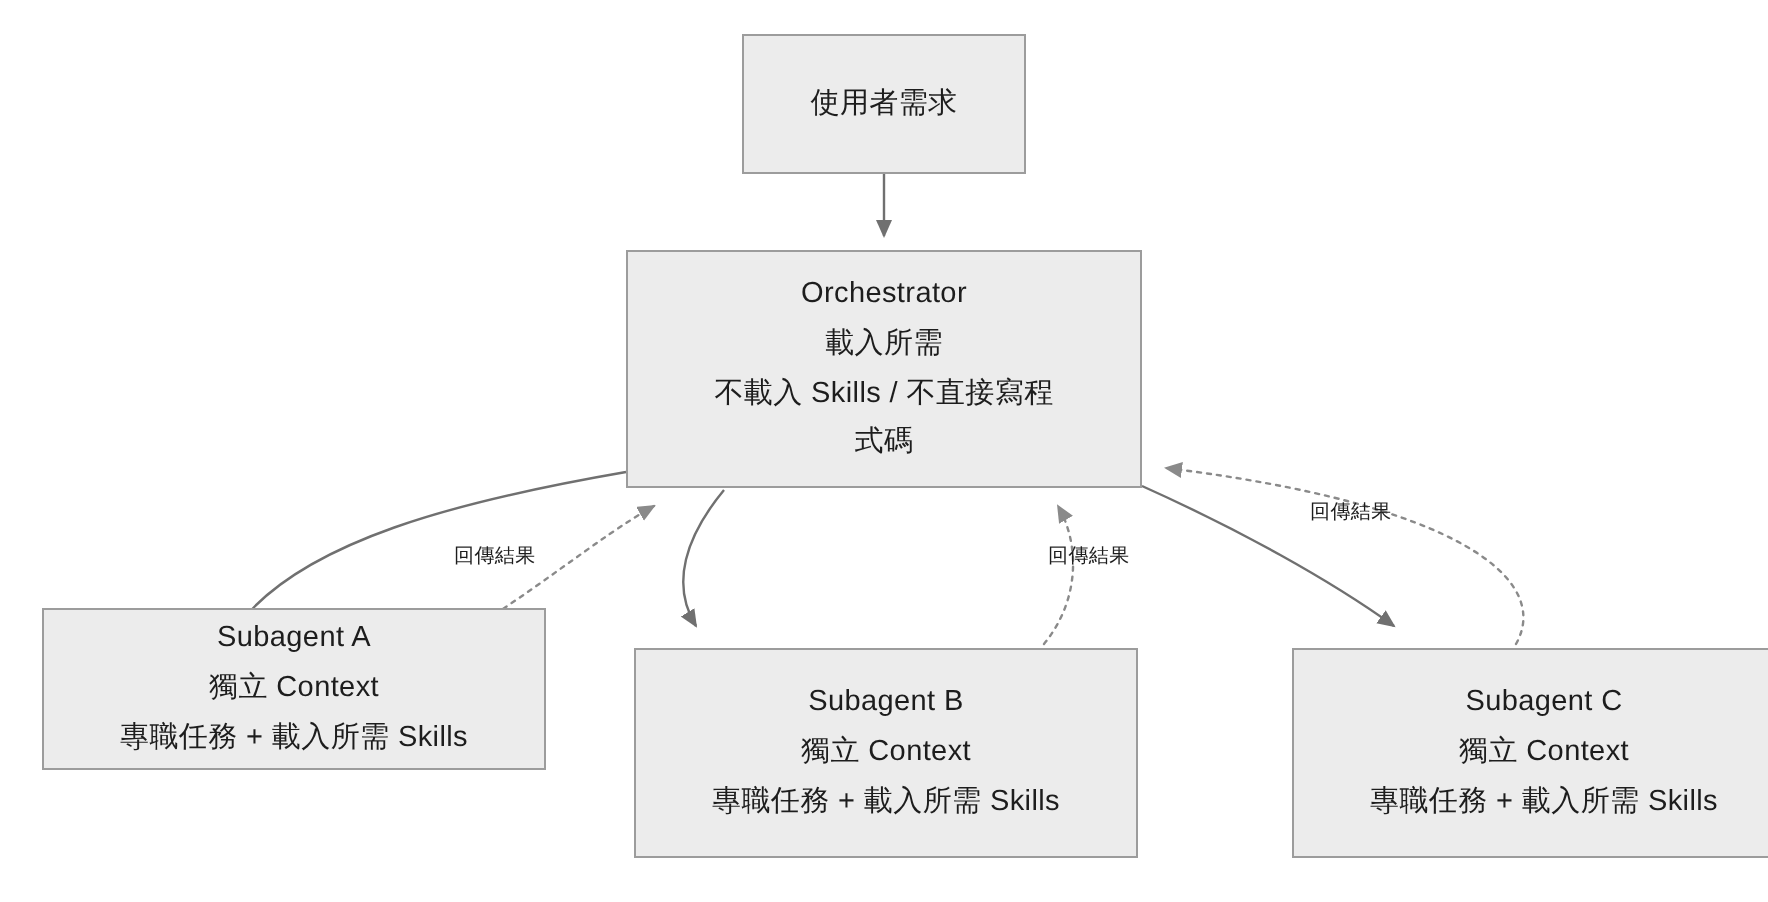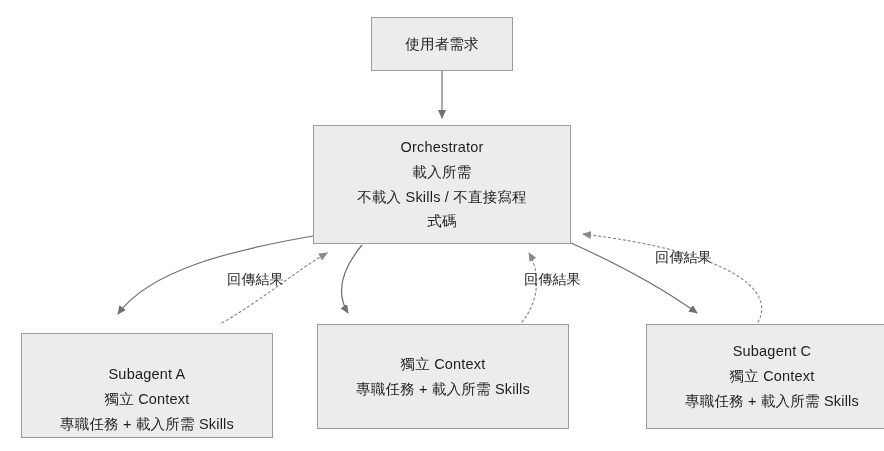--- a/index.html
+++ b/index.html
@@ -42,51 +42,50 @@
     letter-spacing: 0.2px;
   }
   .node .line {
     display: block;
     white-space: nowrap;
   }
   #node-user {
     left: 371px;
     top: 17px;
     width: 142px;
-    height: 54px;
+    height: 70px;
   }
   #node-orchestrator {
     left: 313px;
     top: 125px;
     width: 258px;
     height: 119px;
     text-align: center;
   }
   #node-sub-a {
     left: 21px;
-    top: 333px;
+    top: 304px;
     width: 252px;
-    height: 105px;
-    justify-content: flex-end;
+    height: 81px;
   }
   #node-sub-b {
     left: 317px;
     top: 324px;
     width: 252px;
     height: 105px;
   }
   #node-sub-c {
     left: 646px;
     top: 324px;
     width: 252px;
     height: 105px;
   }
   .edge-label {
     position: absolute;
-    font-size: 14px;
+    font-size: 10px;
     color: #1d1d1d;
     white-space: nowrap;
     background: transparent;
     letter-spacing: 0.2px;
   }
   #label-ret-a { left: 227px; top: 271px; }
   #label-ret-b { left: 524px; top: 271px; }
   #label-ret-c { left: 655px; top: 249px; }
 </style>
 </head>
@@ -130,20 +129,21 @@
     <span class="line">式碼</span>
   </div>
 
   <div class="node" id="node-sub-a">
     <span class="line">Subagent A</span>
     <span class="line">獨立 Context</span>
     <span class="line">專職任務 + 載入所需 Skills</span>
   </div>
 
   <div class="node" id="node-sub-b">
+    <span class="line">Subagent B</span>
     <span class="line">獨立 Context</span>
     <span class="line">專職任務 + 載入所需 Skills</span>
   </div>
 
   <div class="node" id="node-sub-c">
     <span class="line">Subagent C</span>
     <span class="line">獨立 Context</span>
     <span class="line">專職任務 + 載入所需 Skills</span>
   </div>
 

